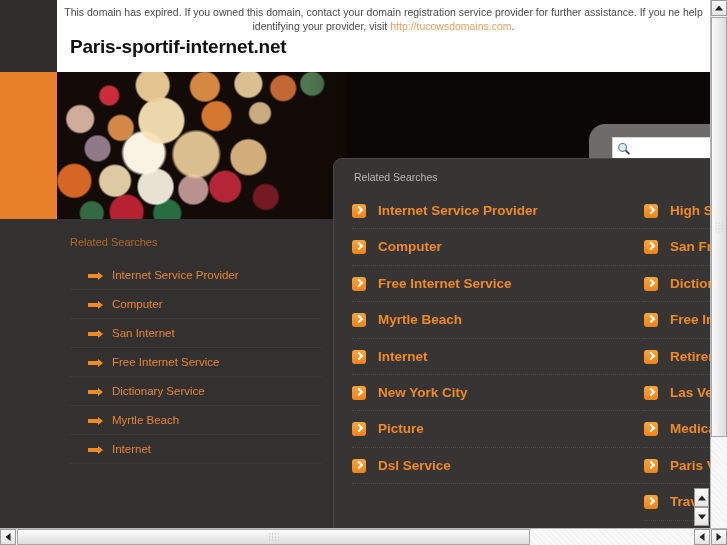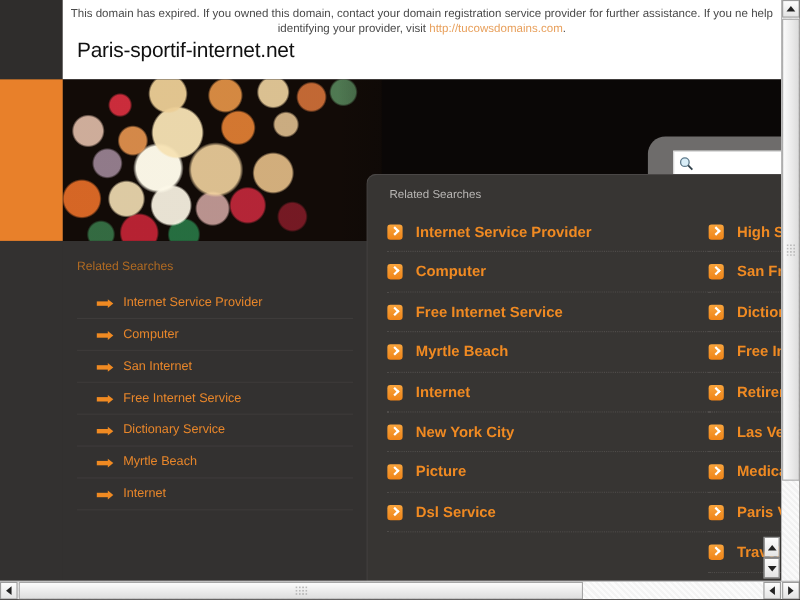--- a/index.html
+++ b/index.html
@@ -123,21 +123,21 @@
     line-height: 14px;
     color: #4a4a4a;
     padding: 0 4px;
     white-space: normal;
   }
   .banner-msg a { color: #e8a05c; text-decoration: none; }
   .domain-title {
     position: absolute;
     left: 13px; top: 36px;
     font-size: 19px;
-    font-weight: normal;
+    font-weight: bold;
     color: #111;
     letter-spacing: -0.2px;
   }
 
   
   .top-dark {
     position: absolute;
     left: 0; top: 0;
     width: 57px; height: 72px;
     background: #2f2d2c;

